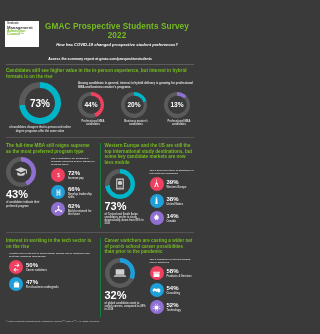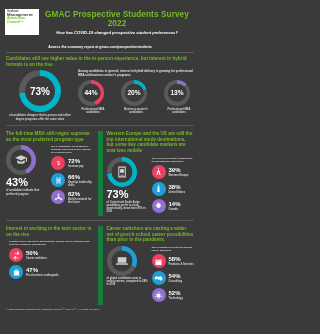--- a/index.html
+++ b/index.html
@@ -6,21 +6,21 @@
   body {
     width:200px; height:334px;
     background:#3a3a3a;
     font-family:"Liberation Sans", sans-serif;
     color:#ffffff;
     overflow:hidden;
   }
   .page { width:200px; height:334px; position:relative; padding:0; }
 
   
-  .header { display:flex; align-items:center; padding:8px 5px 3px 5px; }
+  .header { display:flex; align-items:flex-end; padding:20px 5px 3px 5px; }
   .logo-box {
     width:34px; height:26px; background:#ffffff; flex:none;
     padding:2px 2px; line-height:1.0;
   }
   .logo-l1 { font-size:2.6px; color:#4a4a4a; font-weight:bold; letter-spacing:.05px;}
   .logo-l2 { font-size:4.2px; color:#3a3a3a; font-weight:bold; }
   .logo-l3 { font-size:3.6px; color:#76bc21; font-weight:bold; }
   .logo-l4 { font-size:3.6px; color:#76bc21; font-weight:bold; }
   .head-txt { flex:1; text-align:center; padding-top:2px; }
   .h-title { font-size:8.2px; font-weight:bold; color:#76bc21; letter-spacing:.1px; }
@@ -59,21 +59,21 @@
   .d-sm .dv { font-size:6.6px; }
 
   .cap { font-size:2.7px; color:#d9d9d9; text-align:center; margin-top:2px; line-height:1.2; font-weight:bold;}
 
   .quad { display:flex; justify-content:space-between; margin-top:2px; }
   .quad-item { width:30px; }
 
   
   .twocol { display:flex; padding:0 6px; margin-top:5px; }
   .col { flex:1; }
-  .col.left { padding-right:4px; border-right:5px solid #15803d; }
+  .col.left { padding-right:4px; border-right:1px solid #15803d; }
   .col.right { padding-left:4px; }
 
   .col-body { display:flex; margin-top:3px; }
   .col-donut { width:42px; flex:none; }
   .col-stats { flex:1; padding-left:3px; }
 
   .stat-head { font-size:2.5px; color:#d9d9d9; line-height:1.2; font-weight:bold; margin-bottom:2px;}
   .stat { display:flex; align-items:center; margin-bottom:3px; }
   .badge {
     width:14px; height:14px; border-radius:50%; flex:none;
@@ -304,20 +304,21 @@
       <div class="sec-title">Career switchers are casting a wider net of post-b school career possibilities than prior to the pandemic</div>
       <div class="col-body">
         <div class="col-donut">
           <div class="donut d-md" id="s5-donut" style="background: conic-gradient(rgb(31, 159, 216) 0deg, rgb(31, 159, 216) 115.2deg, rgb(90, 90, 90) 115.2deg, rgb(90, 90, 90) 360deg);">
             <span class="donut-ico">
               <svg viewBox="0 0 24 24" fill="#cfcfcf">
                   <path d="M4 5h16v10H4zm-2 11h20l2 3H0z"></path>
                 </svg>
             </span>
           </div>
+          <div class="col-val" id="s5-val" style="color: rgb(255, 255, 255);">32%</div>
           <div class="col-val-cap">of global candidates want to switch careers, compared to 28% in 2019</div>
         </div>
         <div class="col-stats">
           <div class="stat-head">Top 3 industries of interest among career switchers</div>
           <div id="s5-stats">
               <div class="stat">
                 <div class="badge" style="background: rgb(239, 64, 96);">
                   <svg viewBox="0 0 24 24" width="9" height="9">
                     <path fill="#fff" d="M3 7h18v3H3zm1 4h16v10H4zm7 0h2v10h-2z"></path>
                   </svg>

